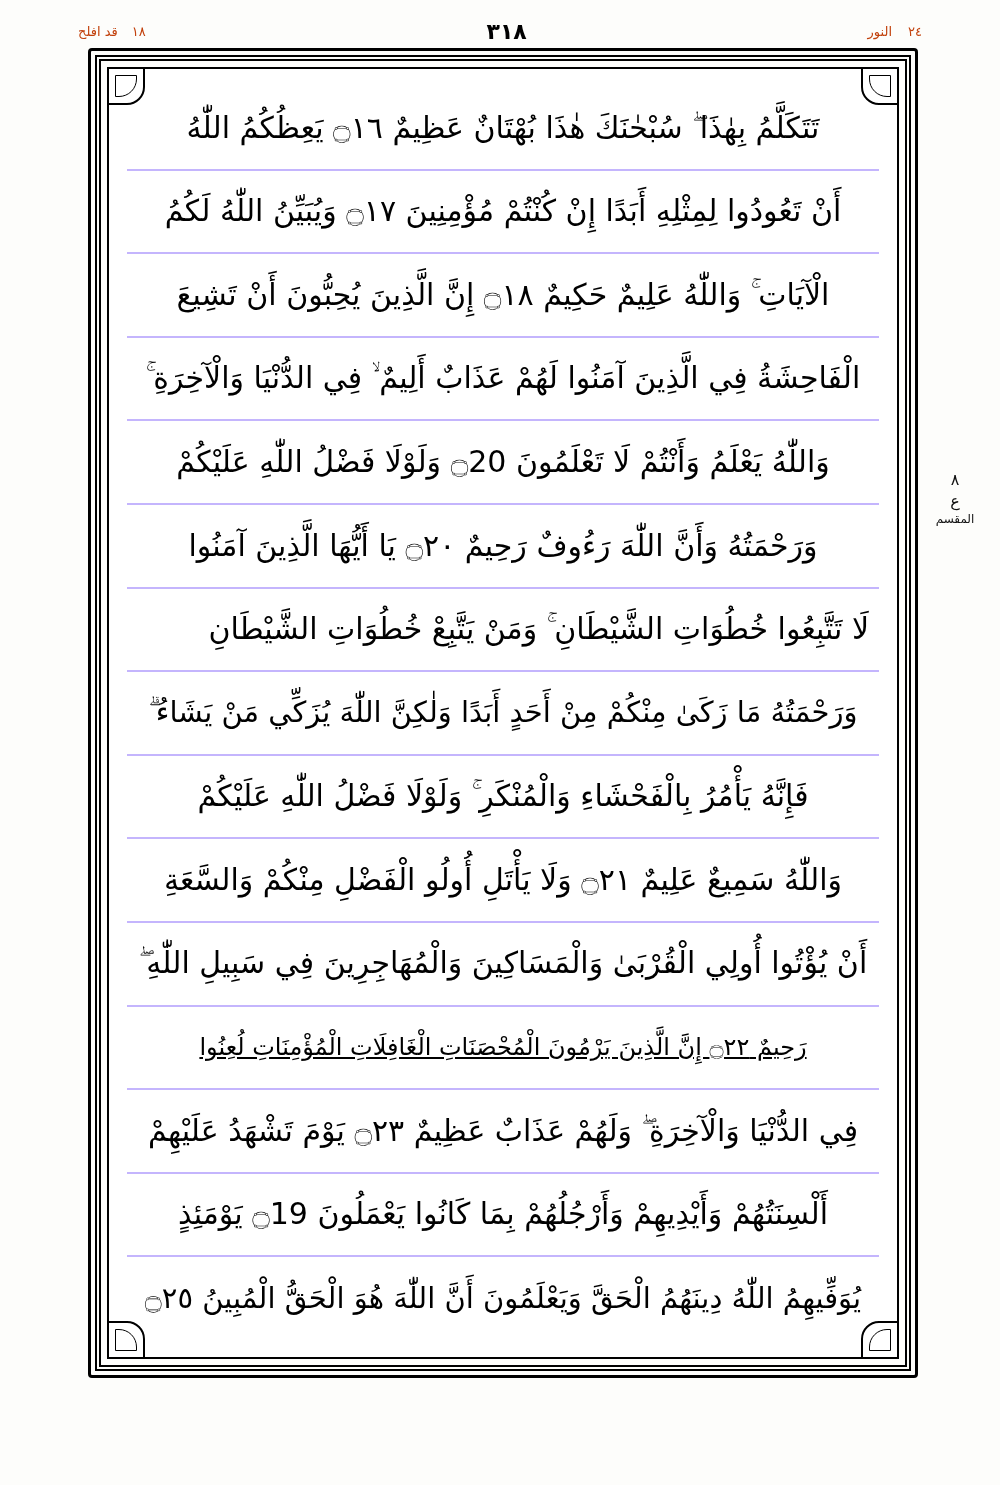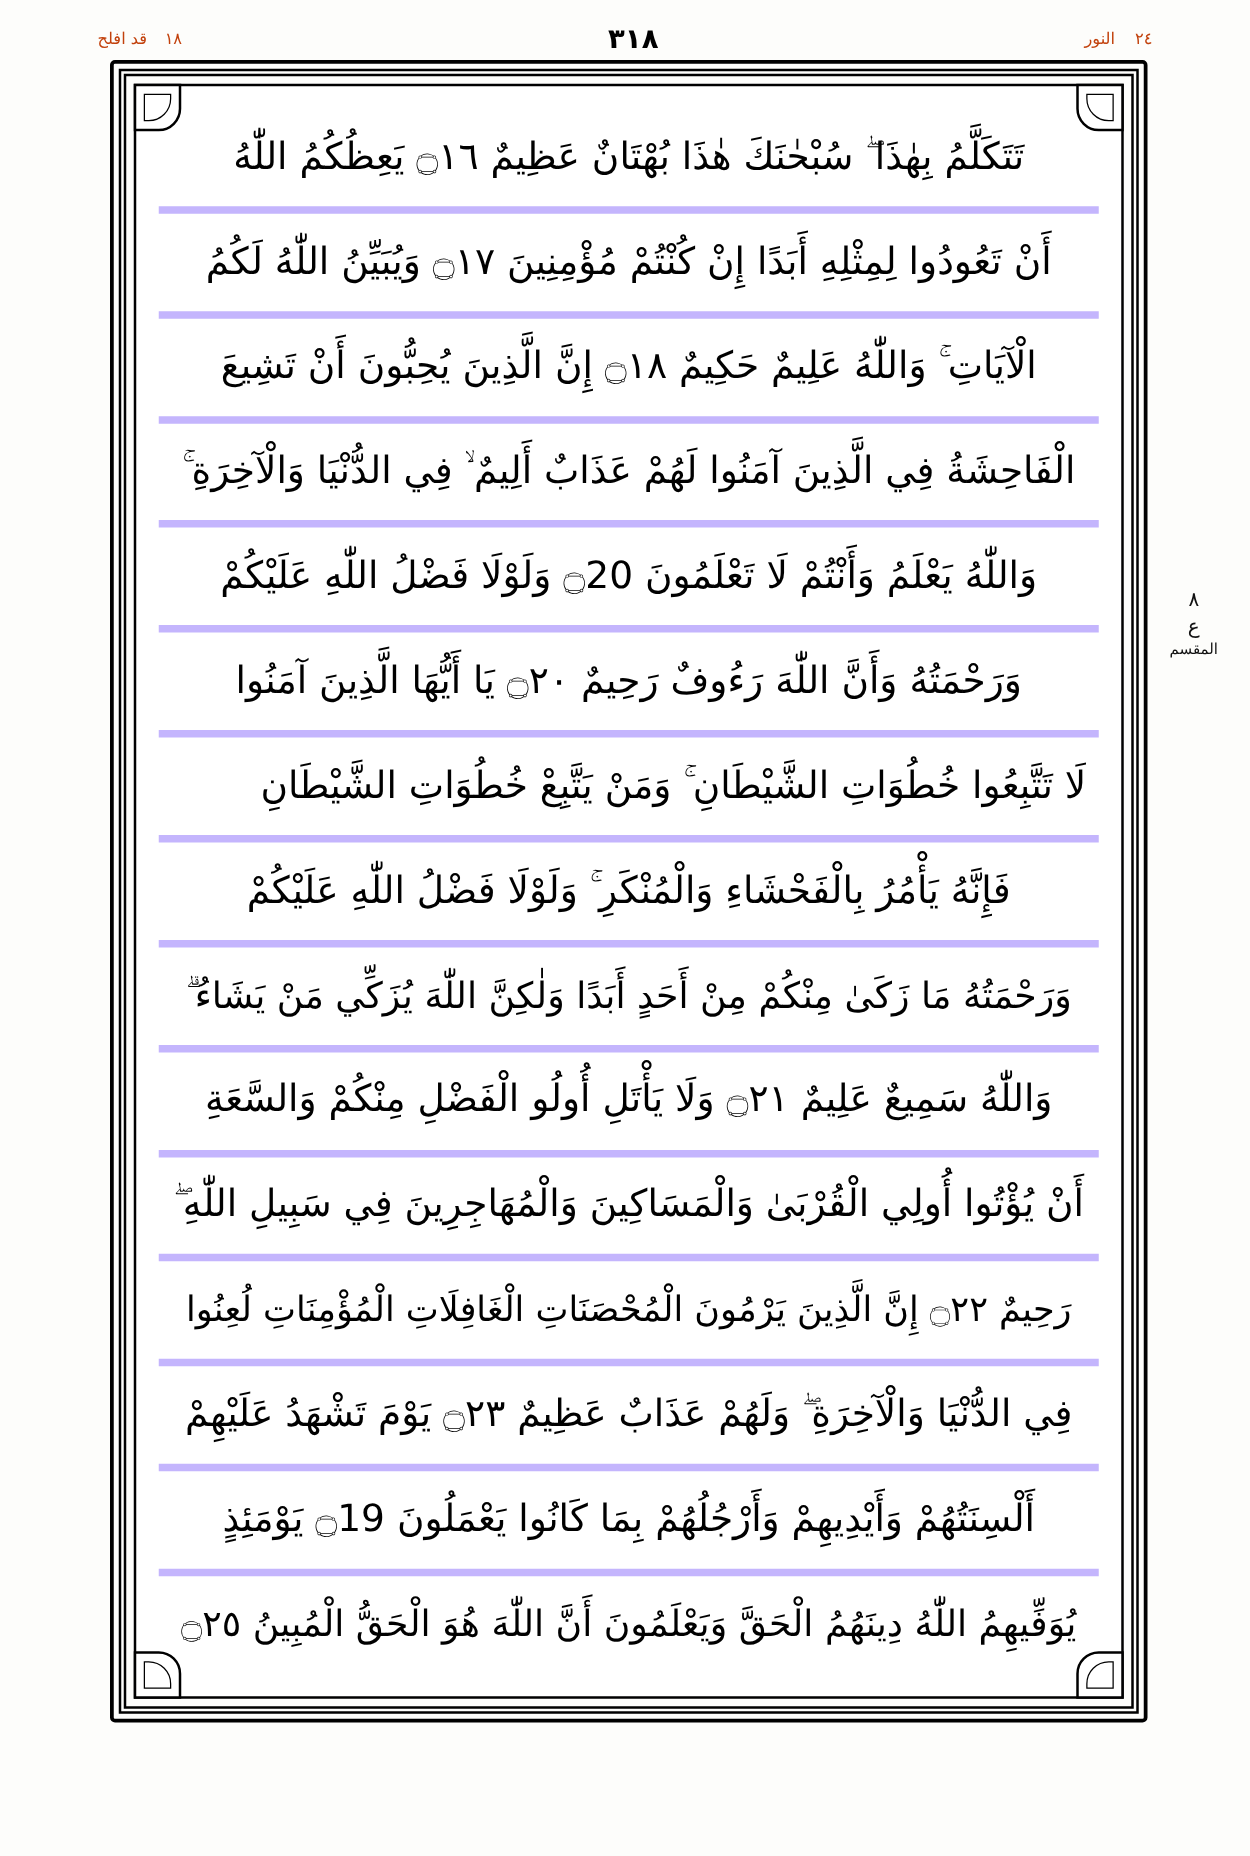--- a/index.html
+++ b/index.html
@@ -110,21 +110,21 @@
     position: absolute;
     left: 18px;
     top: 18px;
     right: 18px;
     bottom: 18px;
     display: flex;
     flex-direction: column;
   }
   .ayah-line {
     flex: 1 1 0;
-    border-bottom: 6px solid #c4b5fd;
+    border-bottom: 2px solid #c4b5fd;
     display: flex;
     align-items: center;
     justify-content: center;
     direction: rtl;
     padding: 0 10px;
     box-sizing: border-box;
     overflow: hidden;
   }
   .ayah-line:last-child { border-bottom: none; }
   .ayah-text {
@@ -207,33 +207,33 @@
         <div class="ayah-line">
             <span class="ayah-text" style="font-size: 30px;">وَاللّٰهُ يَعْلَمُ وَأَنْتُمْ لَا تَعْلَمُونَ ۝20 وَلَوْلَا فَضْلُ اللّٰهِ عَلَيْكُمْ</span>
           </div>
         <div class="ayah-line">
             <span class="ayah-text" style="font-size: 30px;">وَرَحْمَتُهُ وَأَنَّ اللّٰهَ رَءُوفٌ رَحِيمٌ ۝٢٠ يَا أَيُّهَا الَّذِينَ آمَنُوا</span>
           </div>
         <div class="ayah-line">
             <span class="ayah-text" style="font-size: 30px; text-align: right;">لَا تَتَّبِعُوا خُطُوَاتِ الشَّيْطَانِ ۚ وَمَنْ يَتَّبِعْ خُطُوَاتِ الشَّيْطَانِ</span>
           </div>
         <div class="ayah-line">
+            <span class="ayah-text" style="font-size: 29px;">وَرَحْمَتُهُ مَا زَكَىٰ مِنْكُمْ مِنْ أَحَدٍ أَبَدًا وَلٰكِنَّ اللّٰهَ يُزَكِّي مَنْ يَشَاءُ ۗ</span>
+          </div>
+        <div class="ayah-line">
             <span class="ayah-text" style="font-size: 30px;">فَإِنَّهُ يَأْمُرُ بِالْفَحْشَاءِ وَالْمُنْكَرِ ۚ وَلَوْلَا فَضْلُ اللّٰهِ عَلَيْكُمْ</span>
           </div>
         <div class="ayah-line">
-            <span class="ayah-text" style="font-size: 29px;">وَرَحْمَتُهُ مَا زَكَىٰ مِنْكُمْ مِنْ أَحَدٍ أَبَدًا وَلٰكِنَّ اللّٰهَ يُزَكِّي مَنْ يَشَاءُ ۗ</span>
-          </div>
-        <div class="ayah-line">
             <span class="ayah-text" style="font-size: 30px;">وَاللّٰهُ سَمِيعٌ عَلِيمٌ ۝٢١ وَلَا يَأْتَلِ أُولُو الْفَضْلِ مِنْكُمْ وَالسَّعَةِ</span>
           </div>
         <div class="ayah-line">
             <span class="ayah-text" style="font-size: 30px;">أَنْ يُؤْتُوا أُولِي الْقُرْبَىٰ وَالْمَسَاكِينَ وَالْمُهَاجِرِينَ فِي سَبِيلِ اللّٰهِ ۖ</span>
           </div>
         <div class="ayah-line">
-            <span class="ayah-text" style="font-size: 28px;">رَحِيمٌ ۝٢٢ إِنَّ الَّذِينَ يَرْمُونَ الْمُحْصَنَاتِ الْغَافِلَاتِ الْمُؤْمِنَاتِ لُعِنُوا</span>
+            <span class="ayah-text" style="font-size: 24px; text-decoration: underline;">رَحِيمٌ ۝٢٢ إِنَّ الَّذِينَ يَرْمُونَ الْمُحْصَنَاتِ الْغَافِلَاتِ الْمُؤْمِنَاتِ لُعِنُوا</span>
           </div>
         <div class="ayah-line">
             <span class="ayah-text" style="font-size: 30px;">فِي الدُّنْيَا وَالْآخِرَةِ ۖ وَلَهُمْ عَذَابٌ عَظِيمٌ ۝٢٣ يَوْمَ تَشْهَدُ عَلَيْهِمْ</span>
           </div>
         <div class="ayah-line">
             <span class="ayah-text" style="font-size: 30px;">أَلْسِنَتُهُمْ وَأَيْدِيهِمْ وَأَرْجُلُهُمْ بِمَا كَانُوا يَعْمَلُونَ ۝19 يَوْمَئِذٍ</span>
           </div>
         <div class="ayah-line">
             <span class="ayah-text" style="font-size: 29px;">يُوَفِّيهِمُ اللّٰهُ دِينَهُمُ الْحَقَّ وَيَعْلَمُونَ أَنَّ اللّٰهَ هُوَ الْحَقُّ الْمُبِينُ ۝٢٥</span>
           </div>

